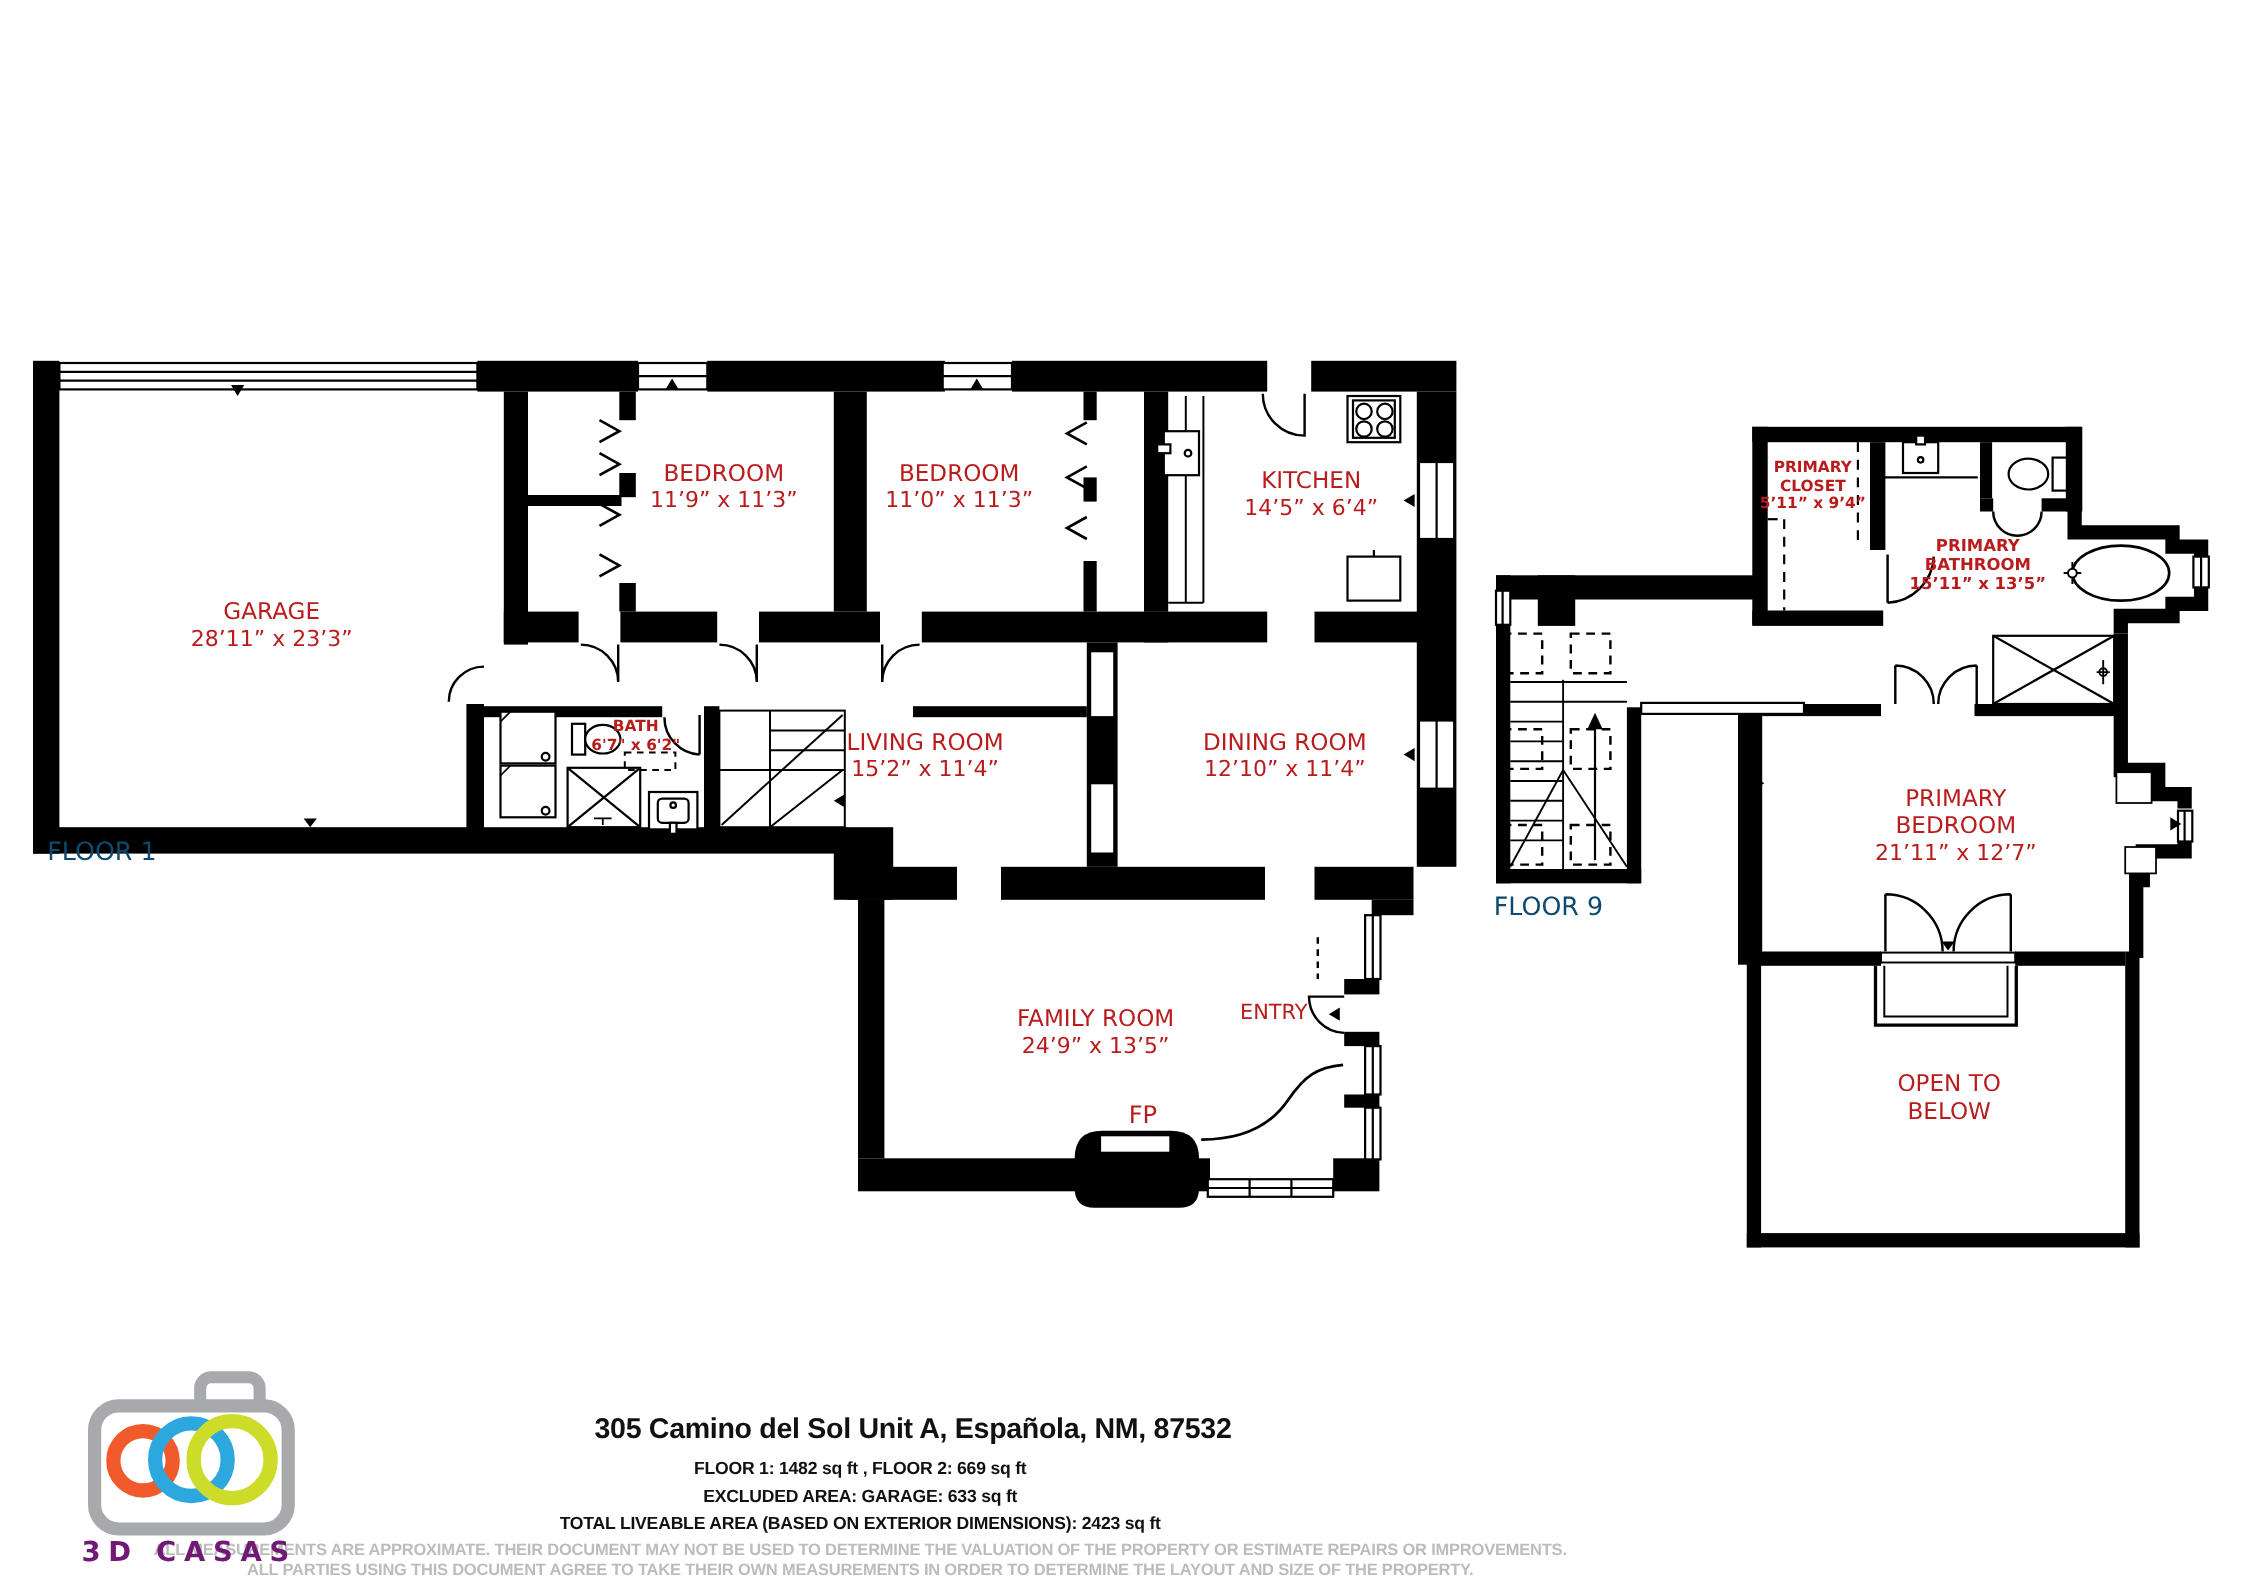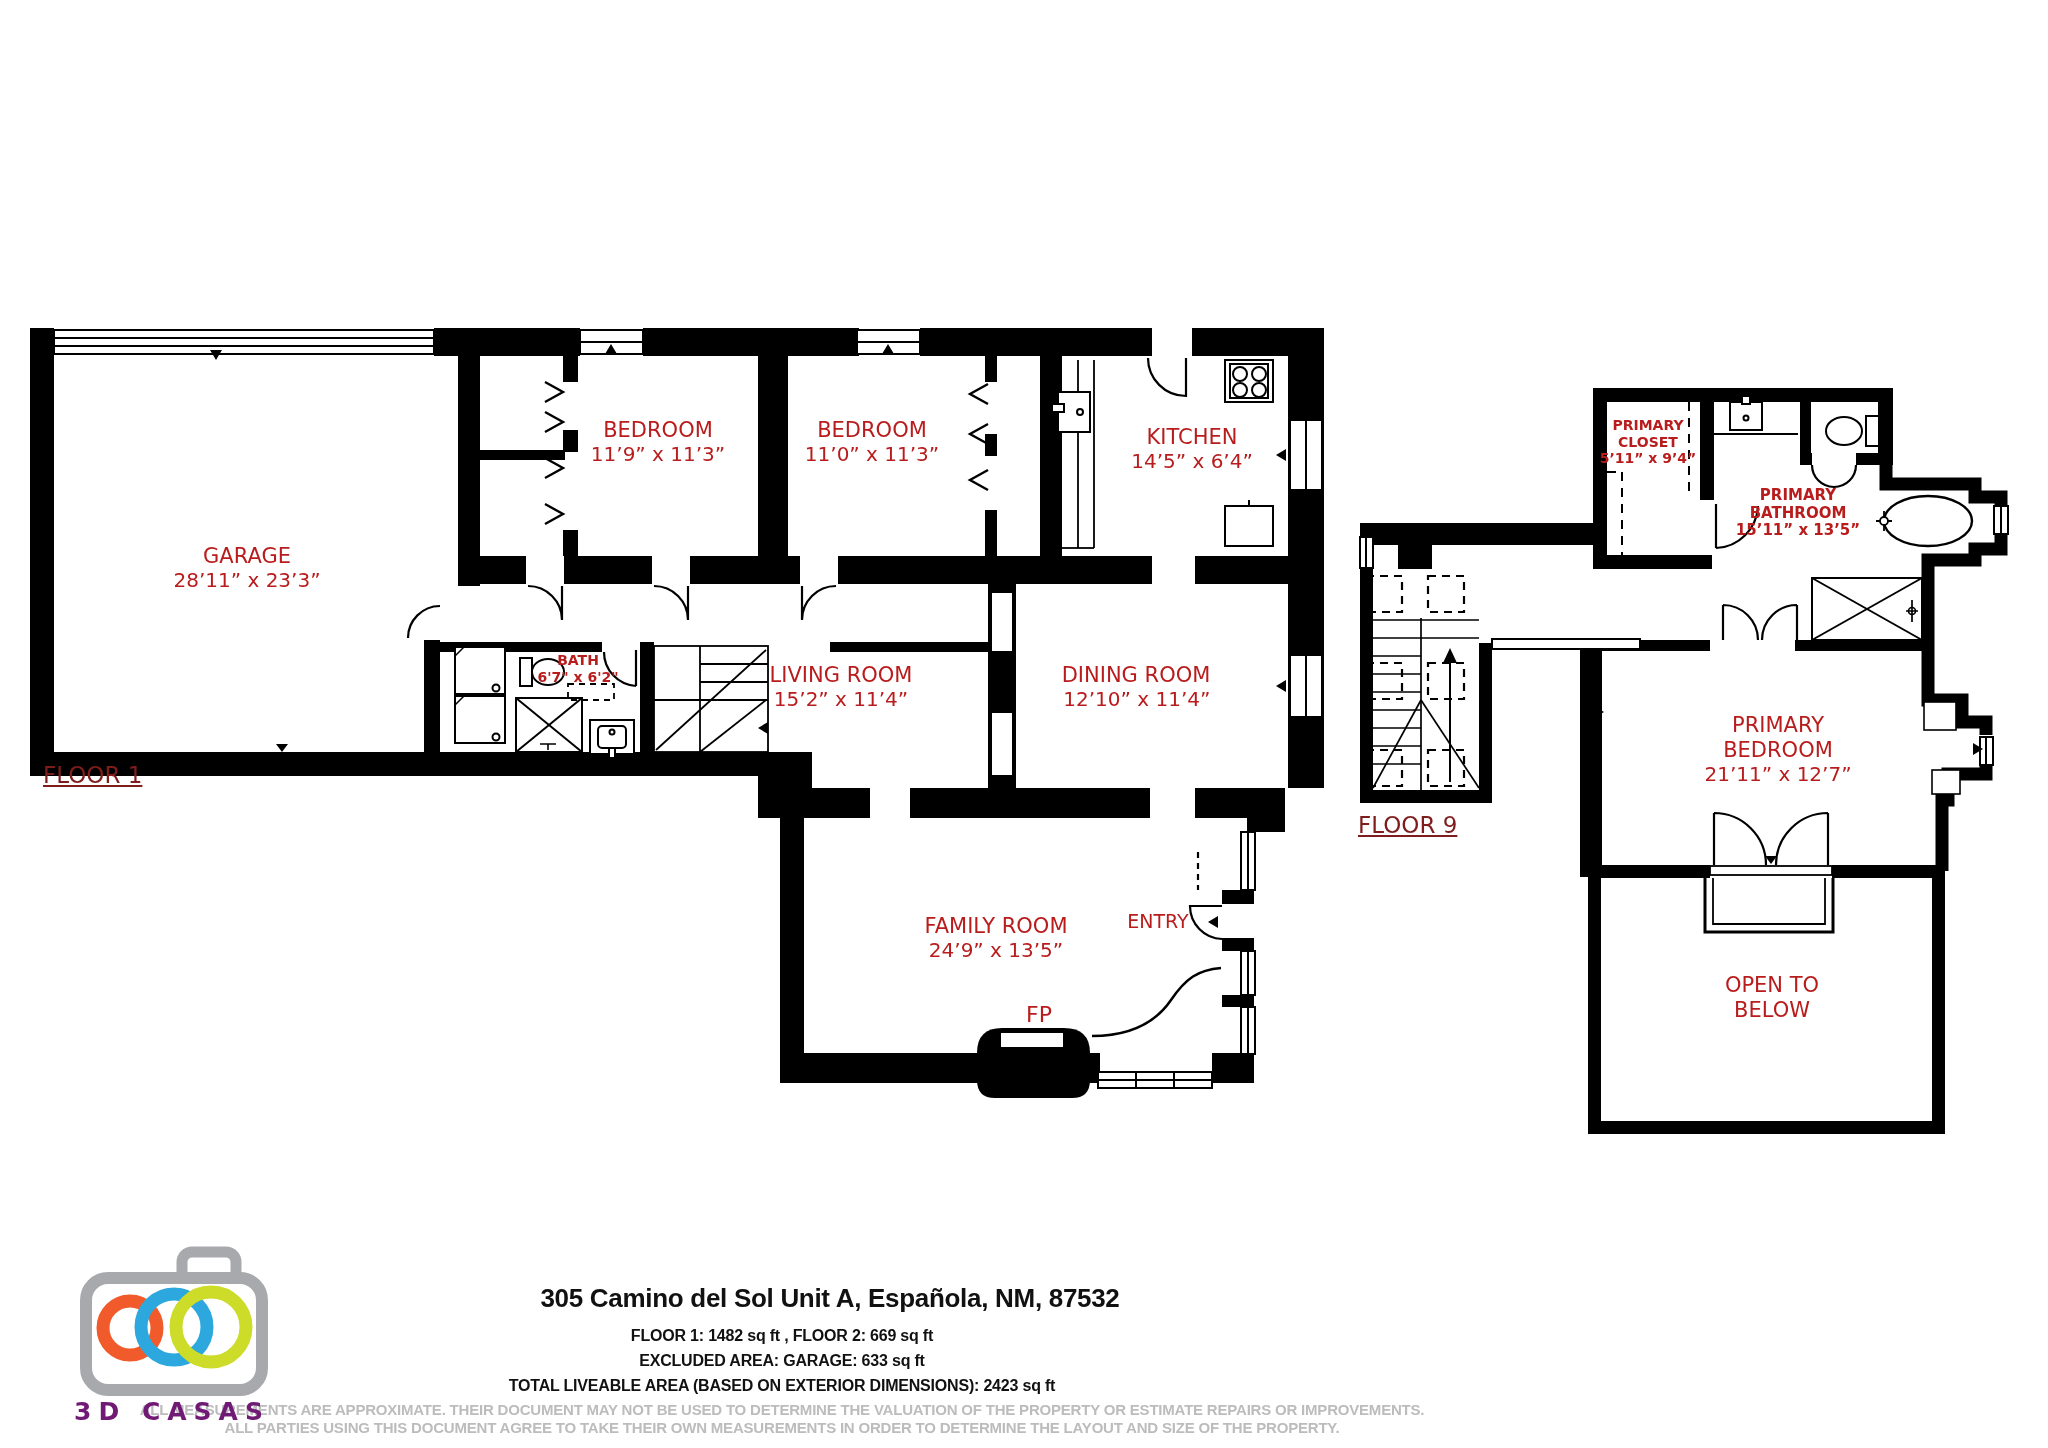--- a/index.html
+++ b/index.html
@@ -5,21 +5,21 @@
   html,body{margin:0;padding:0;background:#fff;}
   #page{position:relative;width:2048px;height:1448px;background:#ffffff;overflow:hidden;
         font-family:"DejaVu Sans",sans-serif;color:#111;}
   svg{position:absolute;left:0;top:0;}
   .lbl{position:absolute;transform:translate(-50%,-50%);text-align:center;white-space:nowrap;
        line-height:1.18;color:#b91c1c;}
   .room-name{font-size:21px;}
   .room-dims{font-size:20px;}
   .small .room-name{font-size:14px;font-weight:600;}
   .small .room-dims{font-size:14px;font-weight:600;}
-  .floor-tag{position:absolute;font-size:23px;color:#7f1d1d;text-decoration:underline;}
+  .floor-tag{position:absolute;font-size:23px;color:#0c4a6e;}
   .single{font-size:19px;}
   #footer{position:absolute;left:0;top:0;width:1564px;text-align:center;}
   .addr{position:absolute;width:100%;font-size:26px;font-weight:bold;
         font-family:"Liberation Sans",sans-serif;letter-spacing:-0.3px;margin-left:48px;}
   .area-line{position:absolute;width:100%;font-size:16px;font-weight:bold;
         font-family:"Liberation Sans",sans-serif;letter-spacing:-0.2px;}
   .disc{position:absolute;width:100%;font-size:15px;font-weight:bold;color:#bcbcbc;
         font-family:"Liberation Sans",sans-serif;letter-spacing:-0.2px;}
   .brand{position:absolute;transform:translate(-50%,-50%);font-size:25px;font-weight:bold;
         color:#701a75;letter-spacing:7px;font-family:"DejaVu Sans",sans-serif;}
@@ -377,21 +377,21 @@
     <div class="room-dims">14’5” x 6’4”</div>
   </div>
   <div class="lbl small" style="left:578px;top:669px;">
     <div class="room-name">BATH</div>
     <div class="room-dims">6'7" x 6'2"</div>
   </div>
   <div class="lbl" style="left:841px;top:687px;">
     <div class="room-name">LIVING ROOM</div>
     <div class="room-dims">15’2” x 11’4”</div>
   </div>
-  <div class="lbl" style="left:1136px;top:687px;text-align:right;">
+  <div class="lbl" style="left:1168px;top:687px;">
     <div class="room-name">DINING ROOM</div>
     <div class="room-dims">12’10” x 11’4”</div>
   </div>
   <div class="lbl" style="left:996px;top:938px;">
     <div class="room-name">FAMILY ROOM</div>
     <div class="room-dims">24’9” x 13’5”</div>
   </div>
   <div class="lbl single" style="left:1158px;top:921px;">ENTRY</div>
   <div class="lbl" style="left:1039px;top:1015px;font-size:22px;">FP</div>
   <div class="floor-tag" style="left:43px;top:762px;">FLOOR 1</div>

